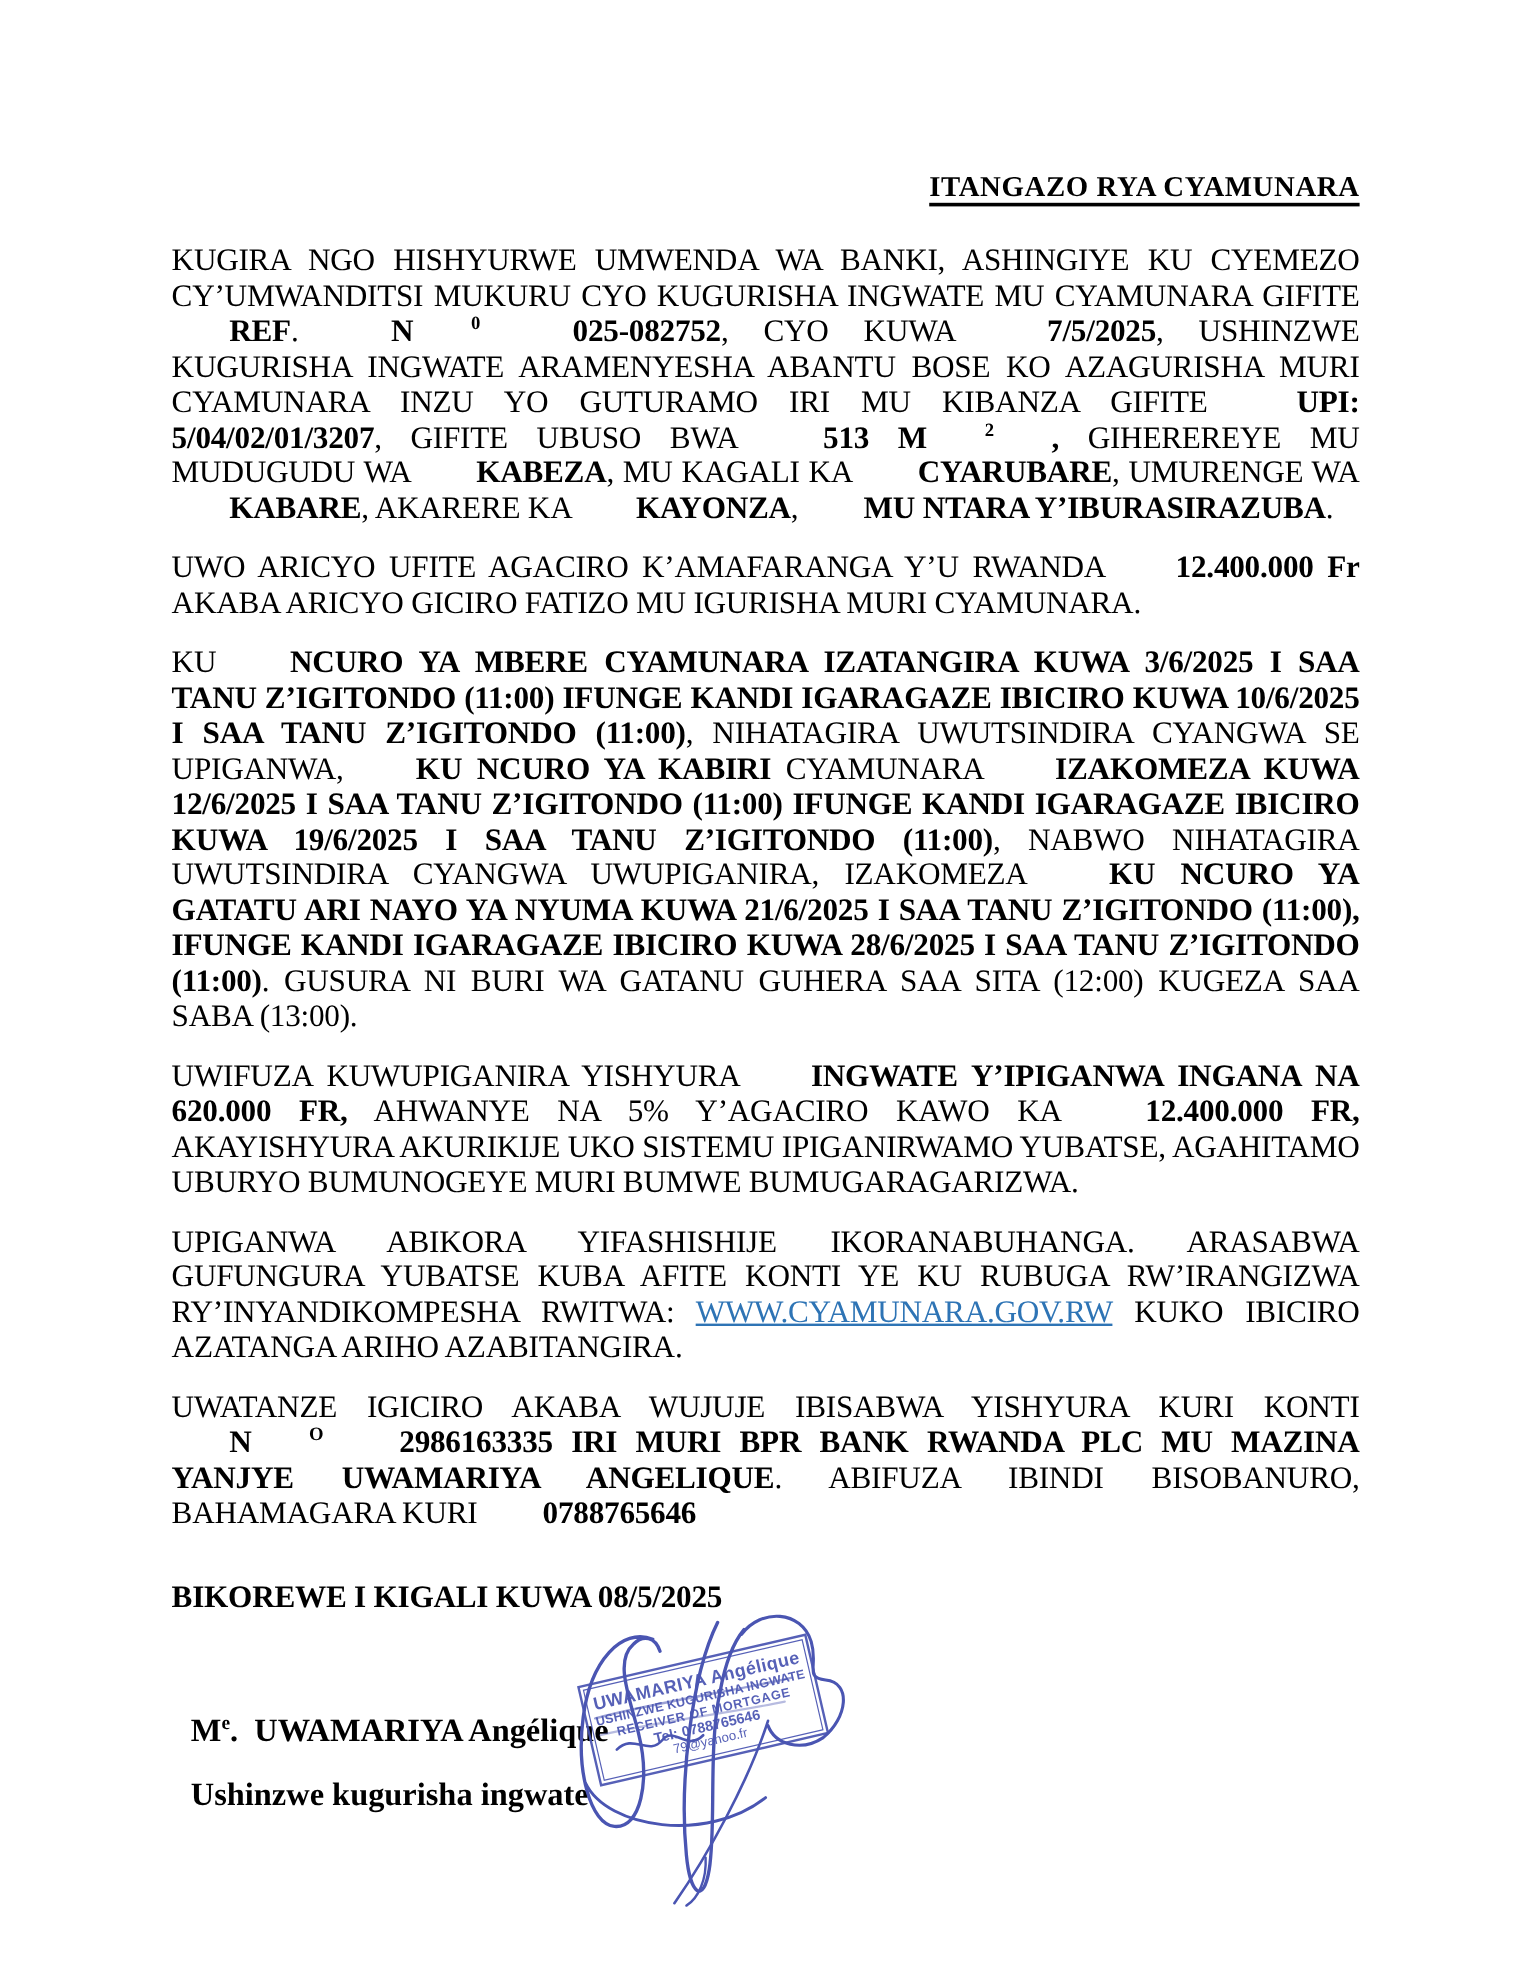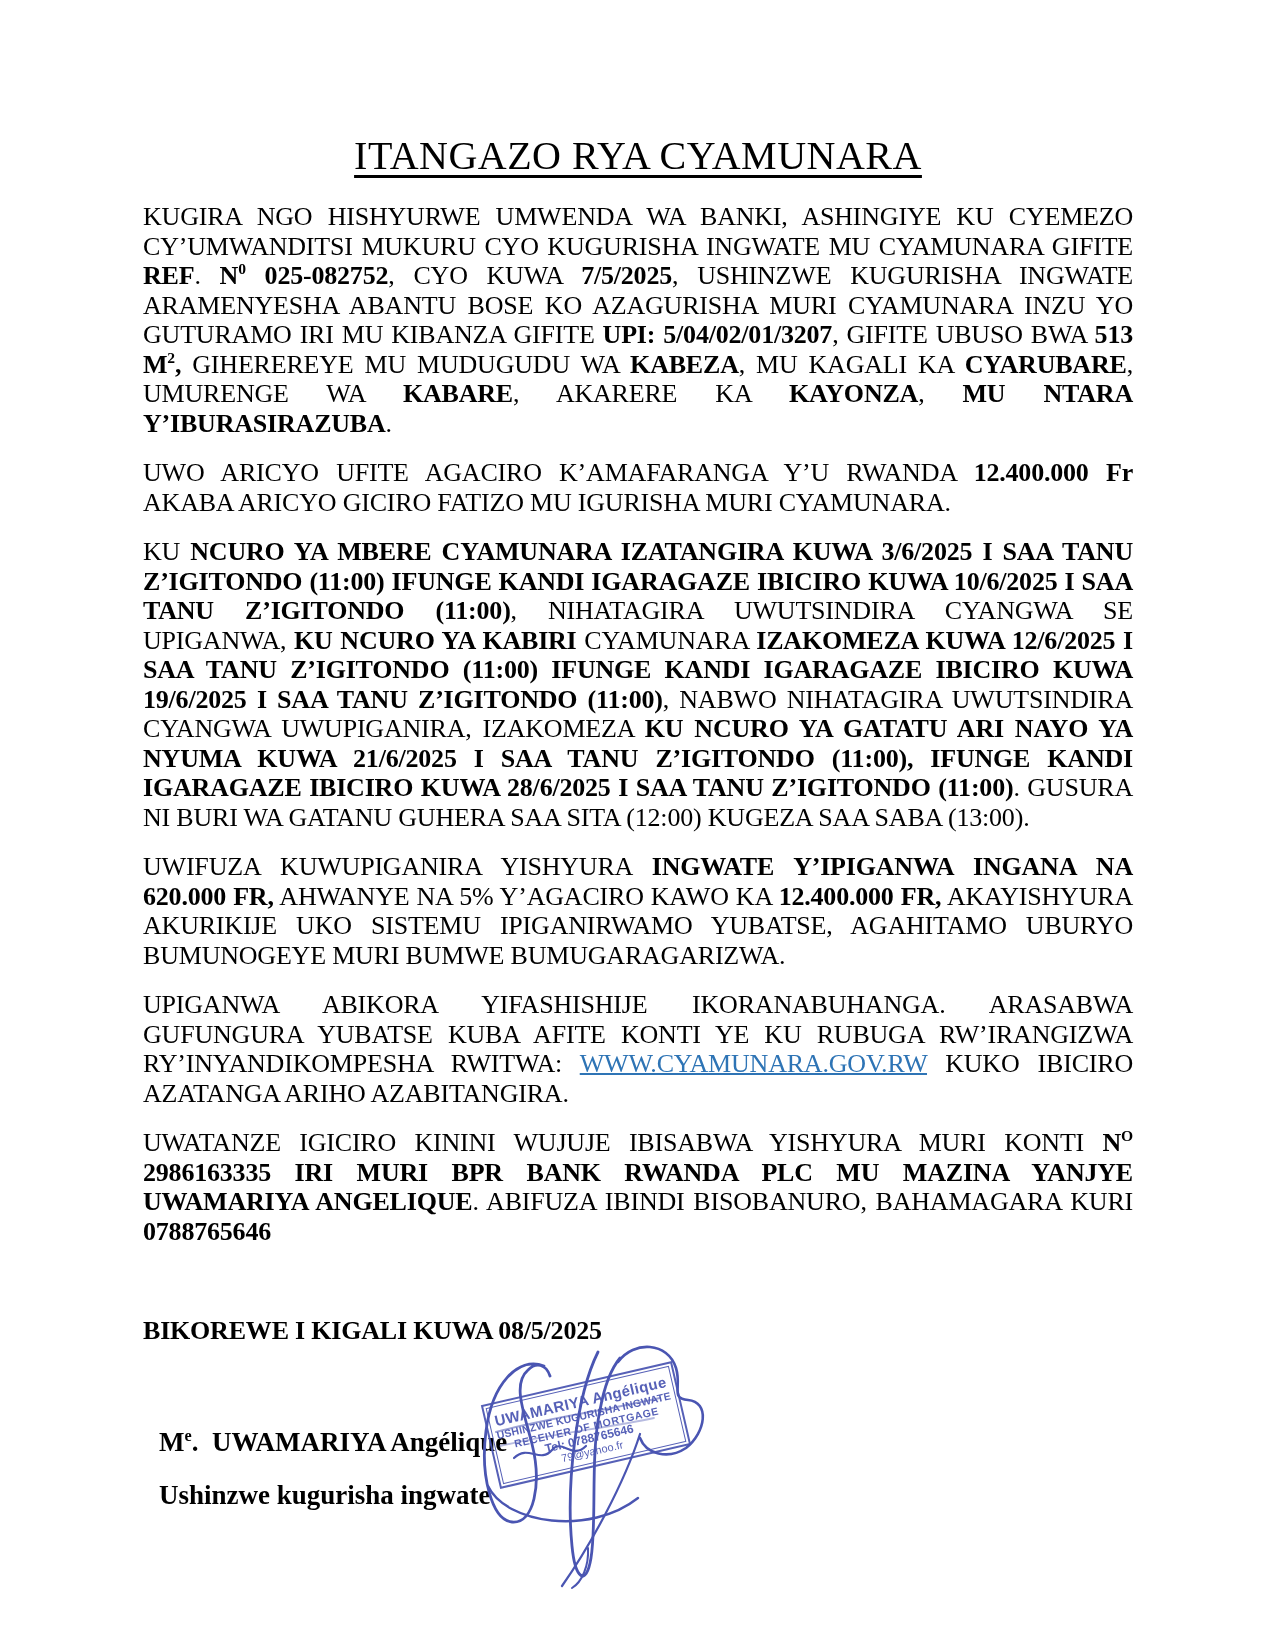--- a/index.html
+++ b/index.html
@@ -18,38 +18,38 @@
     position:relative;
   }
   .page{
     position:relative;
     width:1275px;height:1650px;
     box-sizing:border-box;
     padding:136px 142px 0 143px;
   }
   h1.doc-title{
     margin:0 0 26px 0;
-    text-align:center;
-    font-size:40px;
+    text-align:right;
+    font-size:24px;
     line-height:40px;
-    font-weight:normal;
+    font-weight:bold;
     letter-spacing:.5px;
     text-decoration:underline;
     text-decoration-thickness:3px;
     text-underline-offset:6px;
   }
   p.doc-par{
     margin:0 0 20px 0;
     font-size:26px;
     line-height:29.5px;
     letter-spacing:-0.2px;
     text-align:justify;
     text-align-last:left;
   }
-  p.doc-par .b{font-weight:bold;}
+  p.doc-par .b{font-weight:bold;margin-left:48px;}
   sup{font-size:.6em;line-height:0;vertical-align:super;}
   a.doc-link{
     color:var(--link);
     text-decoration-thickness:2px;
     cursor:pointer;
   }
   .closing{
     position:absolute;left:143px;top:1316px;
     font-size:26px;font-weight:bold;letter-spacing:-0.2px;
     margin:0;
@@ -105,21 +105,21 @@
 
 <div class="page">
 
   <h1 class="doc-title">ITANGAZO RYA CYAMUNARA</h1>
 
   <p class="doc-par"><span>KUGIRA NGO HISHYURWE UMWENDA WA BANKI, ASHINGIYE KU CYEMEZO CY’UMWANDITSI MUKURU CYO KUGURISHA INGWATE MU CYAMUNARA GIFITE </span><span class="b">REF</span><span>. </span><span class="b">N</span><span class="b"><sup>0</sup></span><span class="b"> 025-082752</span><span>, CYO KUWA </span><span class="b">7/5/2025</span><span>, USHINZWE KUGURISHA INGWATE ARAMENYESHA ABANTU BOSE KO AZAGURISHA MURI CYAMUNARA INZU YO GUTURAMO IRI MU KIBANZA GIFITE </span><span class="b">UPI: 5/04/02/01/3207</span><span>, GIFITE UBUSO BWA </span><span class="b">513 M</span><span class="b"><sup>2</sup></span><span class="b">,</span><span> GIHEREREYE MU MUDUGUDU WA </span><span class="b">KABEZA</span><span>, MU KAGALI KA </span><span class="b">CYARUBARE</span><span>, UMURENGE WA </span><span class="b">KABARE</span><span>, AKARERE KA </span><span class="b">KAYONZA</span><span>, </span><span class="b">MU NTARA Y’IBURASIRAZUBA</span><span>.</span></p>
   <p class="doc-par"><span>UWO ARICYO UFITE AGACIRO K’AMAFARANGA Y’U RWANDA </span><span class="b">12.400.000 Fr</span><span> AKABA ARICYO GICIRO FATIZO MU IGURISHA MURI CYAMUNARA.</span></p>
   <p class="doc-par"><span>KU </span><span class="b">NCURO YA MBERE CYAMUNARA IZATANGIRA KUWA 3/6/2025 I SAA TANU Z’IGITONDO (11:00) IFUNGE KANDI IGARAGAZE IBICIRO KUWA 10/6/2025 I SAA TANU Z’IGITONDO (11:00)</span><span>, NIHATAGIRA UWUTSINDIRA CYANGWA SE UPIGANWA, </span><span class="b">KU NCURO YA KABIRI </span><span>CYAMUNARA </span><span class="b">IZAKOMEZA KUWA 12/6/2025 I SAA TANU Z’IGITONDO (11:00) IFUNGE KANDI IGARAGAZE IBICIRO KUWA 19/6/2025 I SAA TANU Z’IGITONDO (11:00)</span><span>, NABWO NIHATAGIRA UWUTSINDIRA CYANGWA UWUPIGANIRA, IZAKOMEZA </span><span class="b">KU NCURO YA GATATU ARI NAYO YA NYUMA KUWA 21/6/2025 I SAA TANU Z’IGITONDO (11:00), IFUNGE KANDI IGARAGAZE IBICIRO KUWA 28/6/2025 I SAA TANU Z’IGITONDO (11:00)</span><span>. GUSURA NI BURI WA GATANU GUHERA SAA SITA (12:00) KUGEZA SAA SABA (13:00).</span></p>
   <p class="doc-par"><span>UWIFUZA KUWUPIGANIRA YISHYURA </span><span class="b">INGWATE Y’IPIGANWA INGANA NA 620.000 FR,</span><span> AHWANYE NA 5% Y’AGACIRO KAWO KA </span><span class="b">12.400.000 FR,</span><span> AKAYISHYURA AKURIKIJE UKO SISTEMU IPIGANIRWAMO YUBATSE, AGAHITAMO UBURYO BUMUNOGEYE MURI BUMWE BUMUGARAGARIZWA.</span></p>
   <p class="doc-par"><span>UPIGANWA ABIKORA YIFASHISHIJE IKORANABUHANGA. ARASABWA GUFUNGURA YUBATSE KUBA AFITE KONTI YE KU RUBUGA RW’IRANGIZWA RY’INYANDIKOMPESHA RWITWA: </span><a class="doc-link" href="#">WWW.CYAMUNARA.GOV.RW</a><span> KUKO IBICIRO AZATANGA ARIHO AZABITANGIRA.</span></p>
-  <p class="doc-par"><span>UWATANZE IGICIRO KININI WUJUJE IBISABWA YISHYURA MURI KONTI </span><span class="b">N</span><span class="b"><sup>O</sup></span><span class="b"> 2986163335 IRI MURI BPR BANK RWANDA PLC  MU MAZINA YANJYE UWAMARIYA ANGELIQUE</span><span>. ABIFUZA IBINDI BISOBANURO, BAHAMAGARA KURI </span><span class="b">0788765646</span></p>
+  <p class="doc-par"><span>UWATANZE IGICIRO AKABA WUJUJE IBISABWA YISHYURA KURI KONTI </span><span class="b">N</span><span class="b"><sup>O</sup></span><span class="b"> 2986163335 IRI MURI BPR BANK RWANDA PLC  MU MAZINA YANJYE UWAMARIYA ANGELIQUE</span><span>. ABIFUZA IBINDI BISOBANURO, BAHAMAGARA KURI </span><span class="b">0788765646</span></p>
 
   <p class="closing">BIKOREWE I KIGALI KUWA 08/5/2025</p>
 
   <div class="signatory">
     <p><span class="b">M</span><span class="b"><sup>e</sup></span><span class="b">.&nbsp; UWAMARIYA Angélique</span></p>
     <p>Ushinzwe kugurisha ingwate</p>
   </div>
 
   <div class="stamp">
     <div class="stamp-inner">

